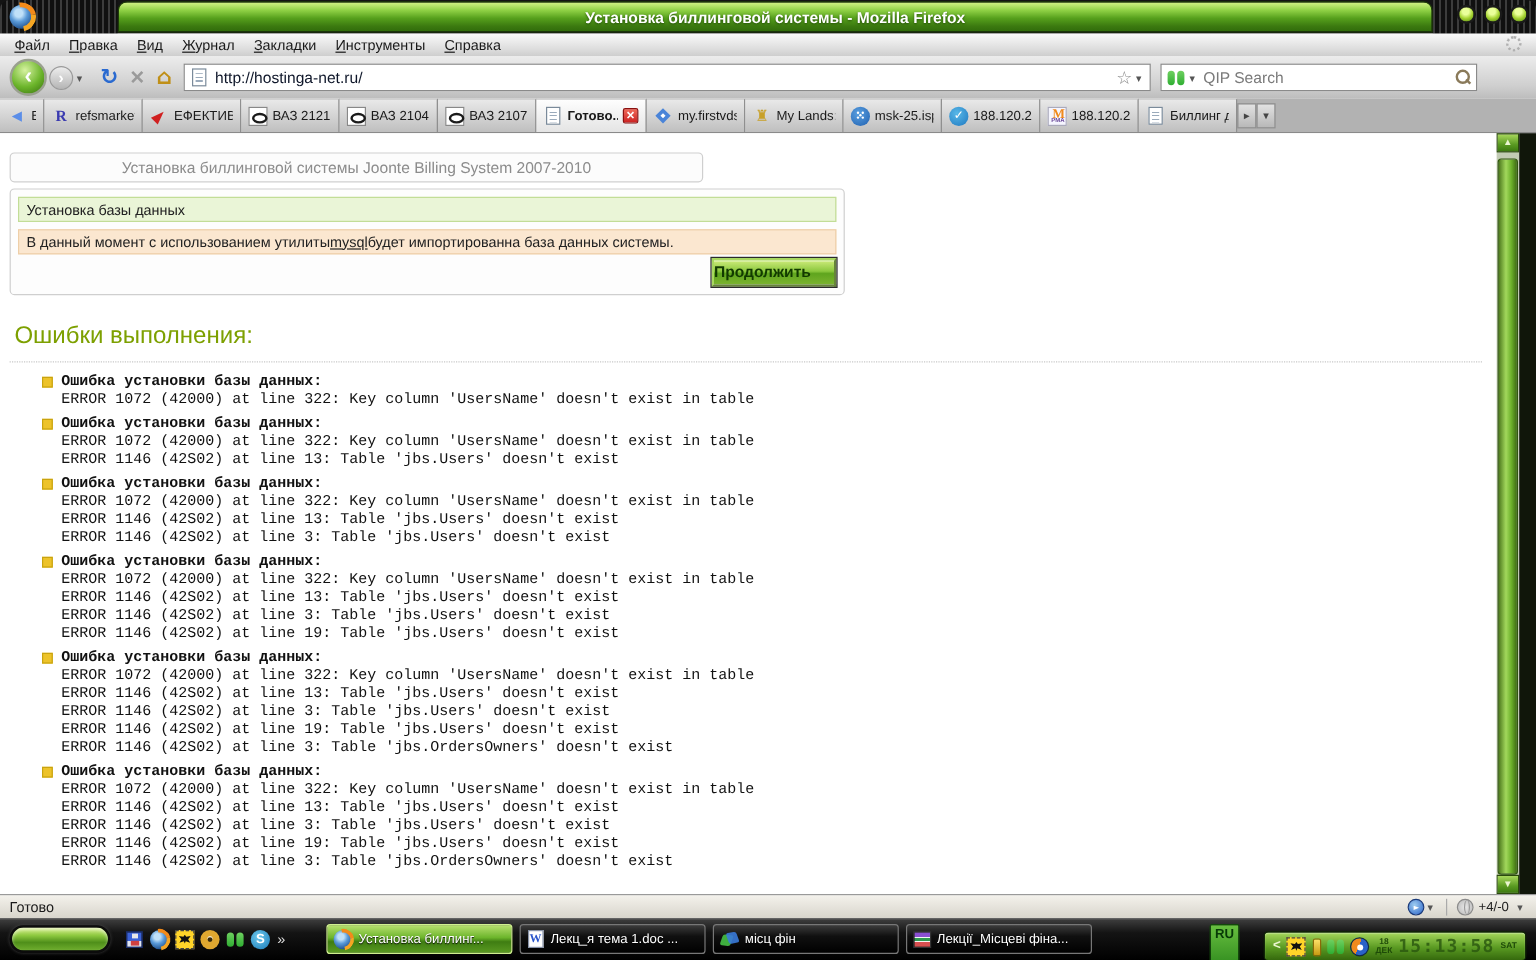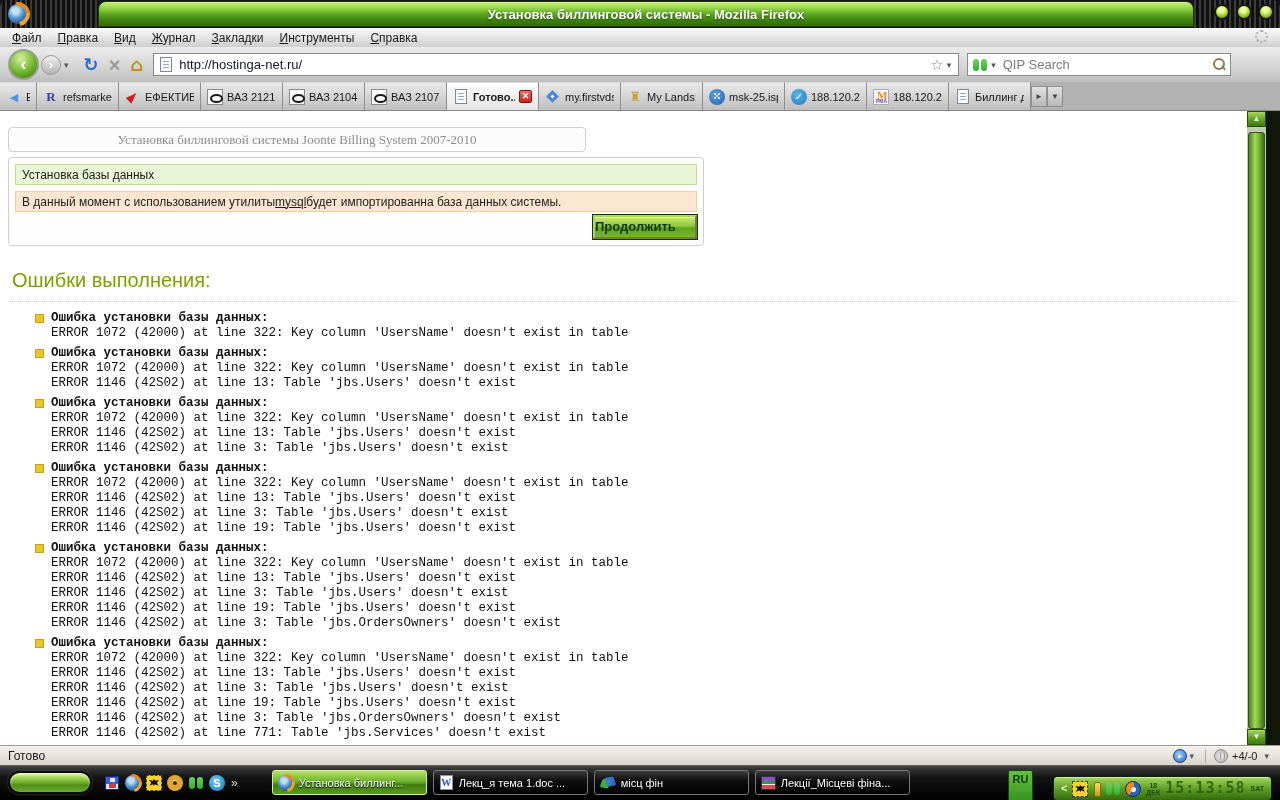--- a/index.html
+++ b/index.html
@@ -68,21 +68,21 @@
   .tabnavbtn { width:16px; margin-top:4px; height:21px; flex:none; background:linear-gradient(#e2e2e2,#b8b8b8); border:1px solid #909090;
     font-size:8px; line-height:19px; text-align:center; color:#444; }
 
   
   .content { position:absolute; left:0; top:111px; width:1280px; height:634px; display:flex; }
   .pagearea { position:relative; width:1247px; background:#fff; overflow:hidden; }
   .edge { width:14px; background:#10160a; }
 
   .hdr-box { position:absolute; left:8px; top:16px; width:578px; height:25px; border:1px solid #cfcfcf; border-radius:4px;
     background:#fcfcfc; display:flex; align-items:center; justify-content:center; }
-  .hdr-box span { font-size:13px; color:#8c8c8c;font-family:Liberation Serif, serif; }
+  .hdr-box span { font-size:13px; color:#8c8c8c; }
   .main-box { position:absolute; left:8px; top:46px; width:696px; height:89px; border:1px solid #cfcfcf; border-radius:4px; background:#fdfdfd; }
   .bar-green { position:absolute; left:6px; right:6px; top:6px; height:21px; background:#eaf5d7; border:1px solid #c2dd97;
     display:flex; align-items:center; padding-left:6px; font-size:12px; color:#222; }
   .bar-peach { position:absolute; left:6px; right:6px; top:33px; height:21px; background:#fbe7d0; border:1px solid #eecfa8;
     display:flex; align-items:center; padding-left:6px; font-size:12px; color:#222; }
   .bar-peach a { color:#222; text-decoration:underline; cursor:pointer; }
   .btn-continue { position:absolute; right:6px; bottom:6px; width:104px; height:24px;
     background:linear-gradient(180deg,#cdeb7a,#8cc83e 45%,#5fa51e 55%,#7ab32f);
     border:2px outset #a8d860; outline:1px solid #2a2a2a; color:#123a00; font:bold 13px/20px "Liberation Sans",sans-serif; text-align:left;
     box-shadow:inset 0 1px 0 rgba(255,255,255,.6); cursor:pointer; }
@@ -362,21 +362,20 @@
           </div>
           <div class="err-entry">
             <span class="bullet"></span>
             <div>
               <div class="err-label">Ошибка установки базы данных:</div>
               <div>ERROR 1072 (42000) at line 322: Key column 'UsersName' doesn't exist in table</div>
               <div>ERROR 1146 (42S02) at line 13: Table 'jbs.Users' doesn't exist</div>
               <div>ERROR 1146 (42S02) at line 3: Table 'jbs.Users' doesn't exist</div>
               <div>ERROR 1146 (42S02) at line 19: Table 'jbs.Users' doesn't exist</div>
               <div>ERROR 1146 (42S02) at line 3: Table 'jbs.OrdersOwners' doesn't exist</div>
-              <div>ERROR 1146 (42S02) at line 771: Table 'jbs.Services' doesn't exist</div>
             </div>
           </div>
         </div>
     </div>
     <div class="vscroll">
       <div class="sbtn">▲</div>
       <div class="sgap"></div>
       <div class="sthumb"></div>
       <div class="sbtn">▼</div>
     </div>

